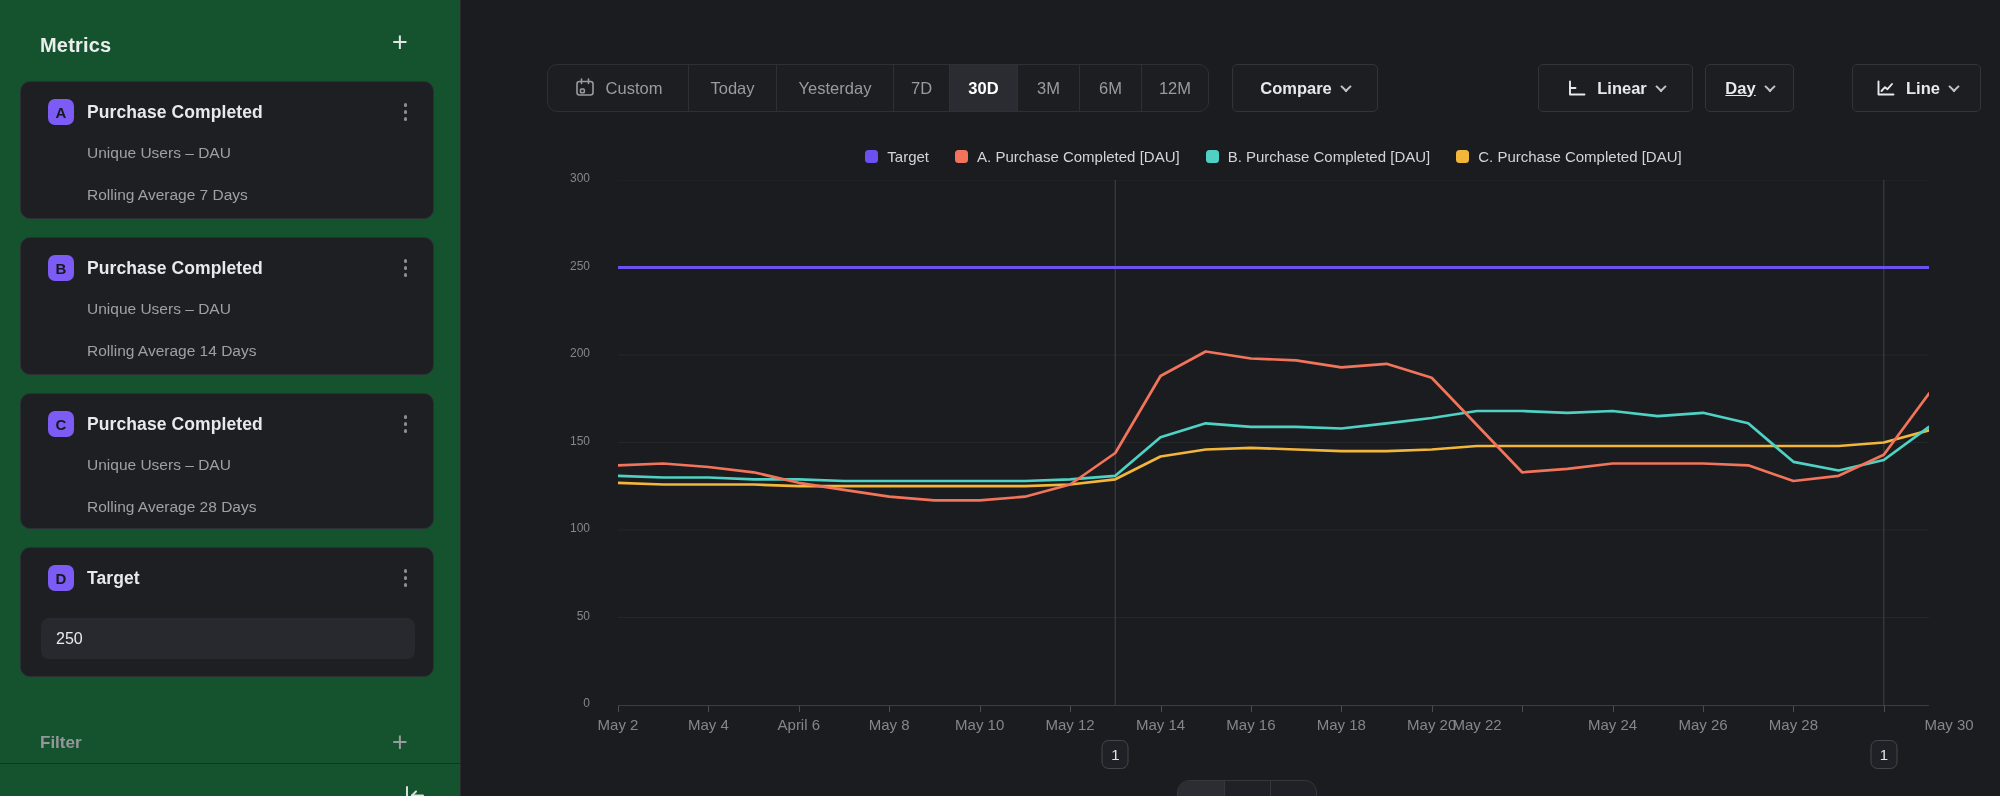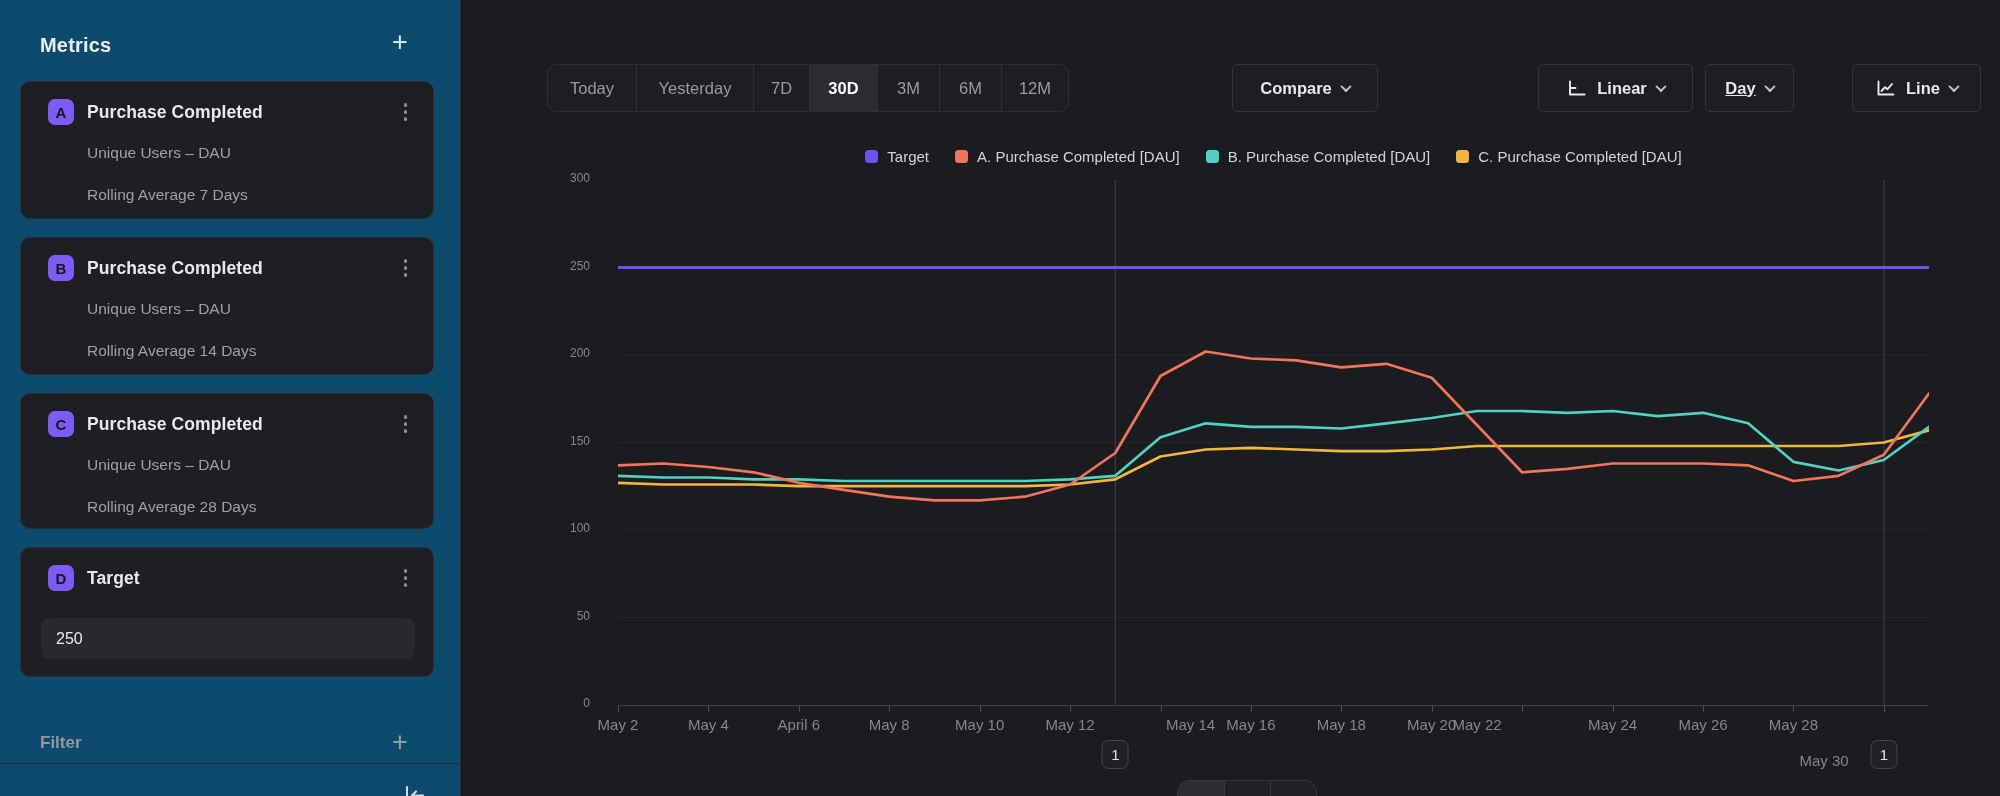--- a/index.html
+++ b/index.html
@@ -3,21 +3,21 @@
 <meta charset="utf-8">
 <style>
   * { box-sizing: border-box; margin: 0; padding: 0; }
   html,body { width:2000px; height:796px; }
   body {
     background:#1b1c1f; color:#e9eaec; overflow:hidden; position:relative;
     font-family:"Liberation Sans", sans-serif;
   }
   
   .sidebar { position:absolute; left:0; top:0; width:461px; height:796px;
-    background:#0c4a6e; border-right:1px solid #2a2b2f; }
+    background:#14532d; border-right:1px solid #2a2b2f; }
   .side-title { position:absolute; left:40px; top:34px; font-size:20px; font-weight:700; color:#eceded; letter-spacing:.2px;}
   .plus-btn { position:absolute; width:28px; height:28px; display:flex; align-items:center; justify-content:center;
     font-size:27px; font-weight:300; color:#e3e4e6; cursor:pointer; line-height:1;}
   .plus-metrics { left:386px; top:28px; }
   .plus-filter  { left:386px; top:728px; color:#9b9ca1; }
   .card { position:absolute; left:20px; width:414px; background:#1e1f23;
     border:1px solid #2e2f34; border-radius:10px; padding:17px 20px 0 20px; }
   .card-a { top:81px;  height:138px; }
   .card-b { top:237px; height:138px; }
   .card-c { top:393px; height:136px; }
@@ -149,20 +149,29 @@
   <div class="collapse-btn">
     <svg width="24" height="24" viewBox="0 0 24 24" fill="none" stroke="#dcdde0" stroke-width="2" stroke-linecap="round" stroke-linejoin="round">
       <path d="M5 4 V21"></path>
         <path d="M21 12.5 H10"></path>
         <path d="M14 8.5 L10 12.5 L14 16.5"></path>
     </svg>
   </div>
 </div>
 
 <div class="seg-control">
+  <div class="seg" style="width:140px">
+    <svg width="22" height="22" viewBox="0 0 22 22" fill="none" stroke="#9a9ba0" stroke-width="1.6" stroke-linecap="round">
+      <rect x="3" y="4.5" width="16" height="13.5" rx="2.5"></rect>
+      <line x1="7.5" y1="2" x2="7.5" y2="6.5"></line>
+        <line x1="14.5" y1="2" x2="14.5" y2="6.5"></line>
+      <rect x="6.5" y="12" width="3.8" height="3.8" rx="0.9"></rect>
+    </svg>
+    <span>Custom</span>
+  </div>
   <div class="seg" style="width:88px">Today</div>
   <div class="seg" style="width:117px">Yesterday</div>
   <div class="seg" style="width:56px">7D</div>
   <div class="seg active" style="width:68px">30D</div>
   <div class="seg" style="width:62px">3M</div>
   <div class="seg" style="width:62px">6M</div>
   <div class="seg" style="width:67px">12M</div>
 </div>
 
 <div class="tool-btn btn-compare">
@@ -256,29 +265,29 @@
     <i style="left: 1175.4px;"></i>
     <i style="left: 1265.8px;"></i>
   </div>
 <div class="x-labels" id="x-labels">
     <span style="left: 0px;">May 2</span>
     <span style="left: 90.4px;">May 4</span>
     <span style="left: 180.8px;">April 6</span>
     <span style="left: 271.2px;">May 8</span>
     <span style="left: 361.7px;">May 10</span>
     <span style="left: 452.1px;">May 12</span>
-    <span style="left: 542.5px; margin-left: 30px;">May 14</span>
+    <span style="left: 542.5px;">May 14</span>
     <span style="left: 632.9px;">May 16</span>
     <span style="left: 723.3px;">May 18</span>
     <span style="left: 813.7px;">May 20</span>
     <span style="left: 859px;">May 22</span>
     <span style="left: 994.6px;">May 24</span>
     <span style="left: 1085px;">May 26</span>
     <span style="left: 1175.4px;">May 28</span>
-    <span style="left: 1206px; margin-top: 36px;">May 30</span>
+    <span style="left: 1331px;">May 30</span>
   </div>
 <div class="chips" id="chips">
     <div class="chip" style="left: 497.3px;">1</div>
     <div class="chip" style="left: 1265.8px;">1</div>
   </div>
 
 <div class="view-toggles">
   <div class="vt active">
     
   </div>

